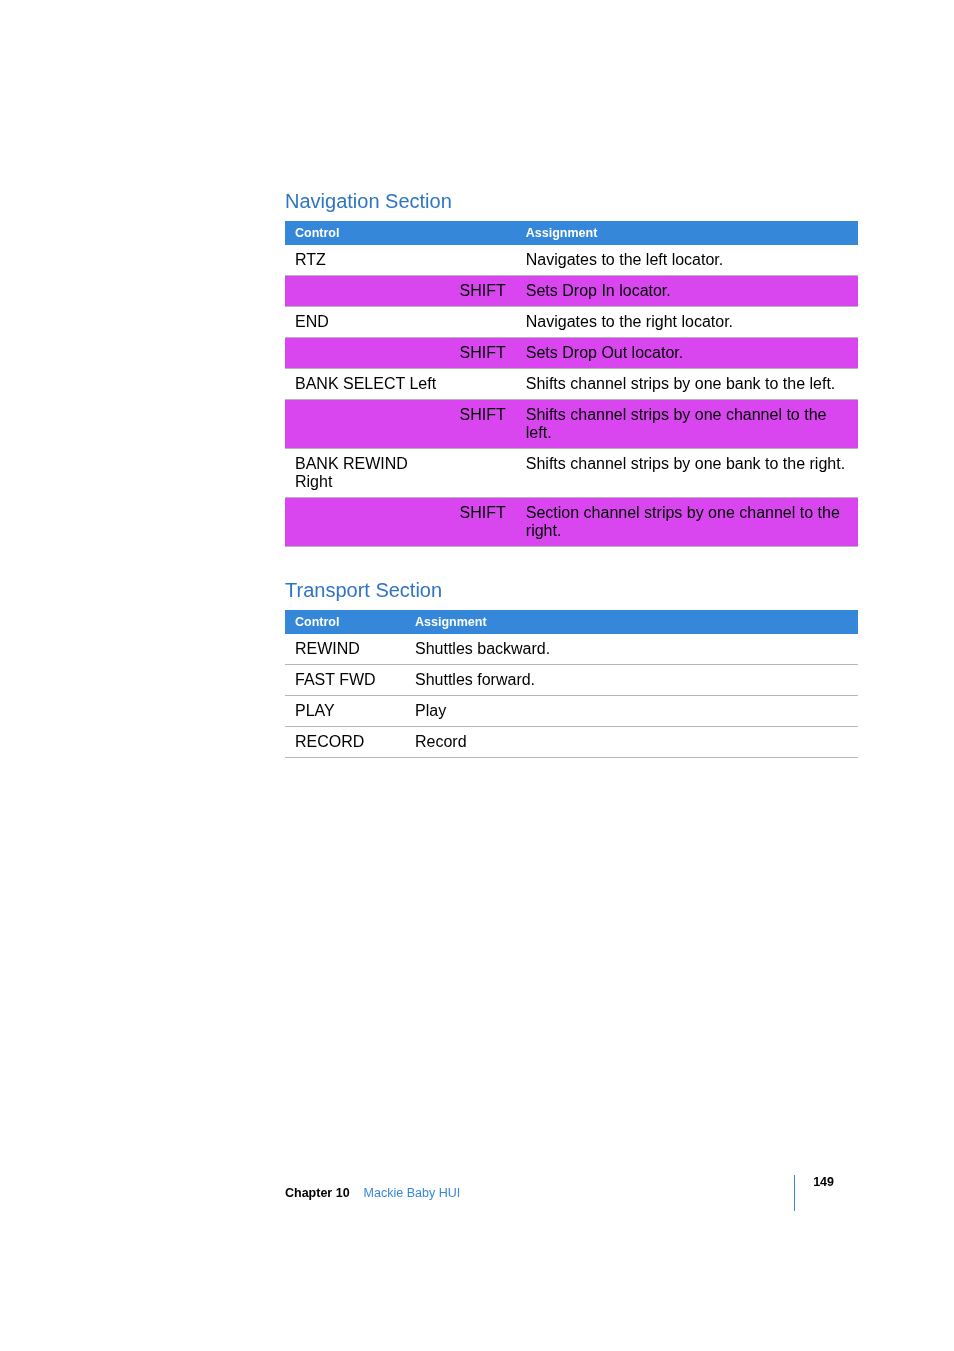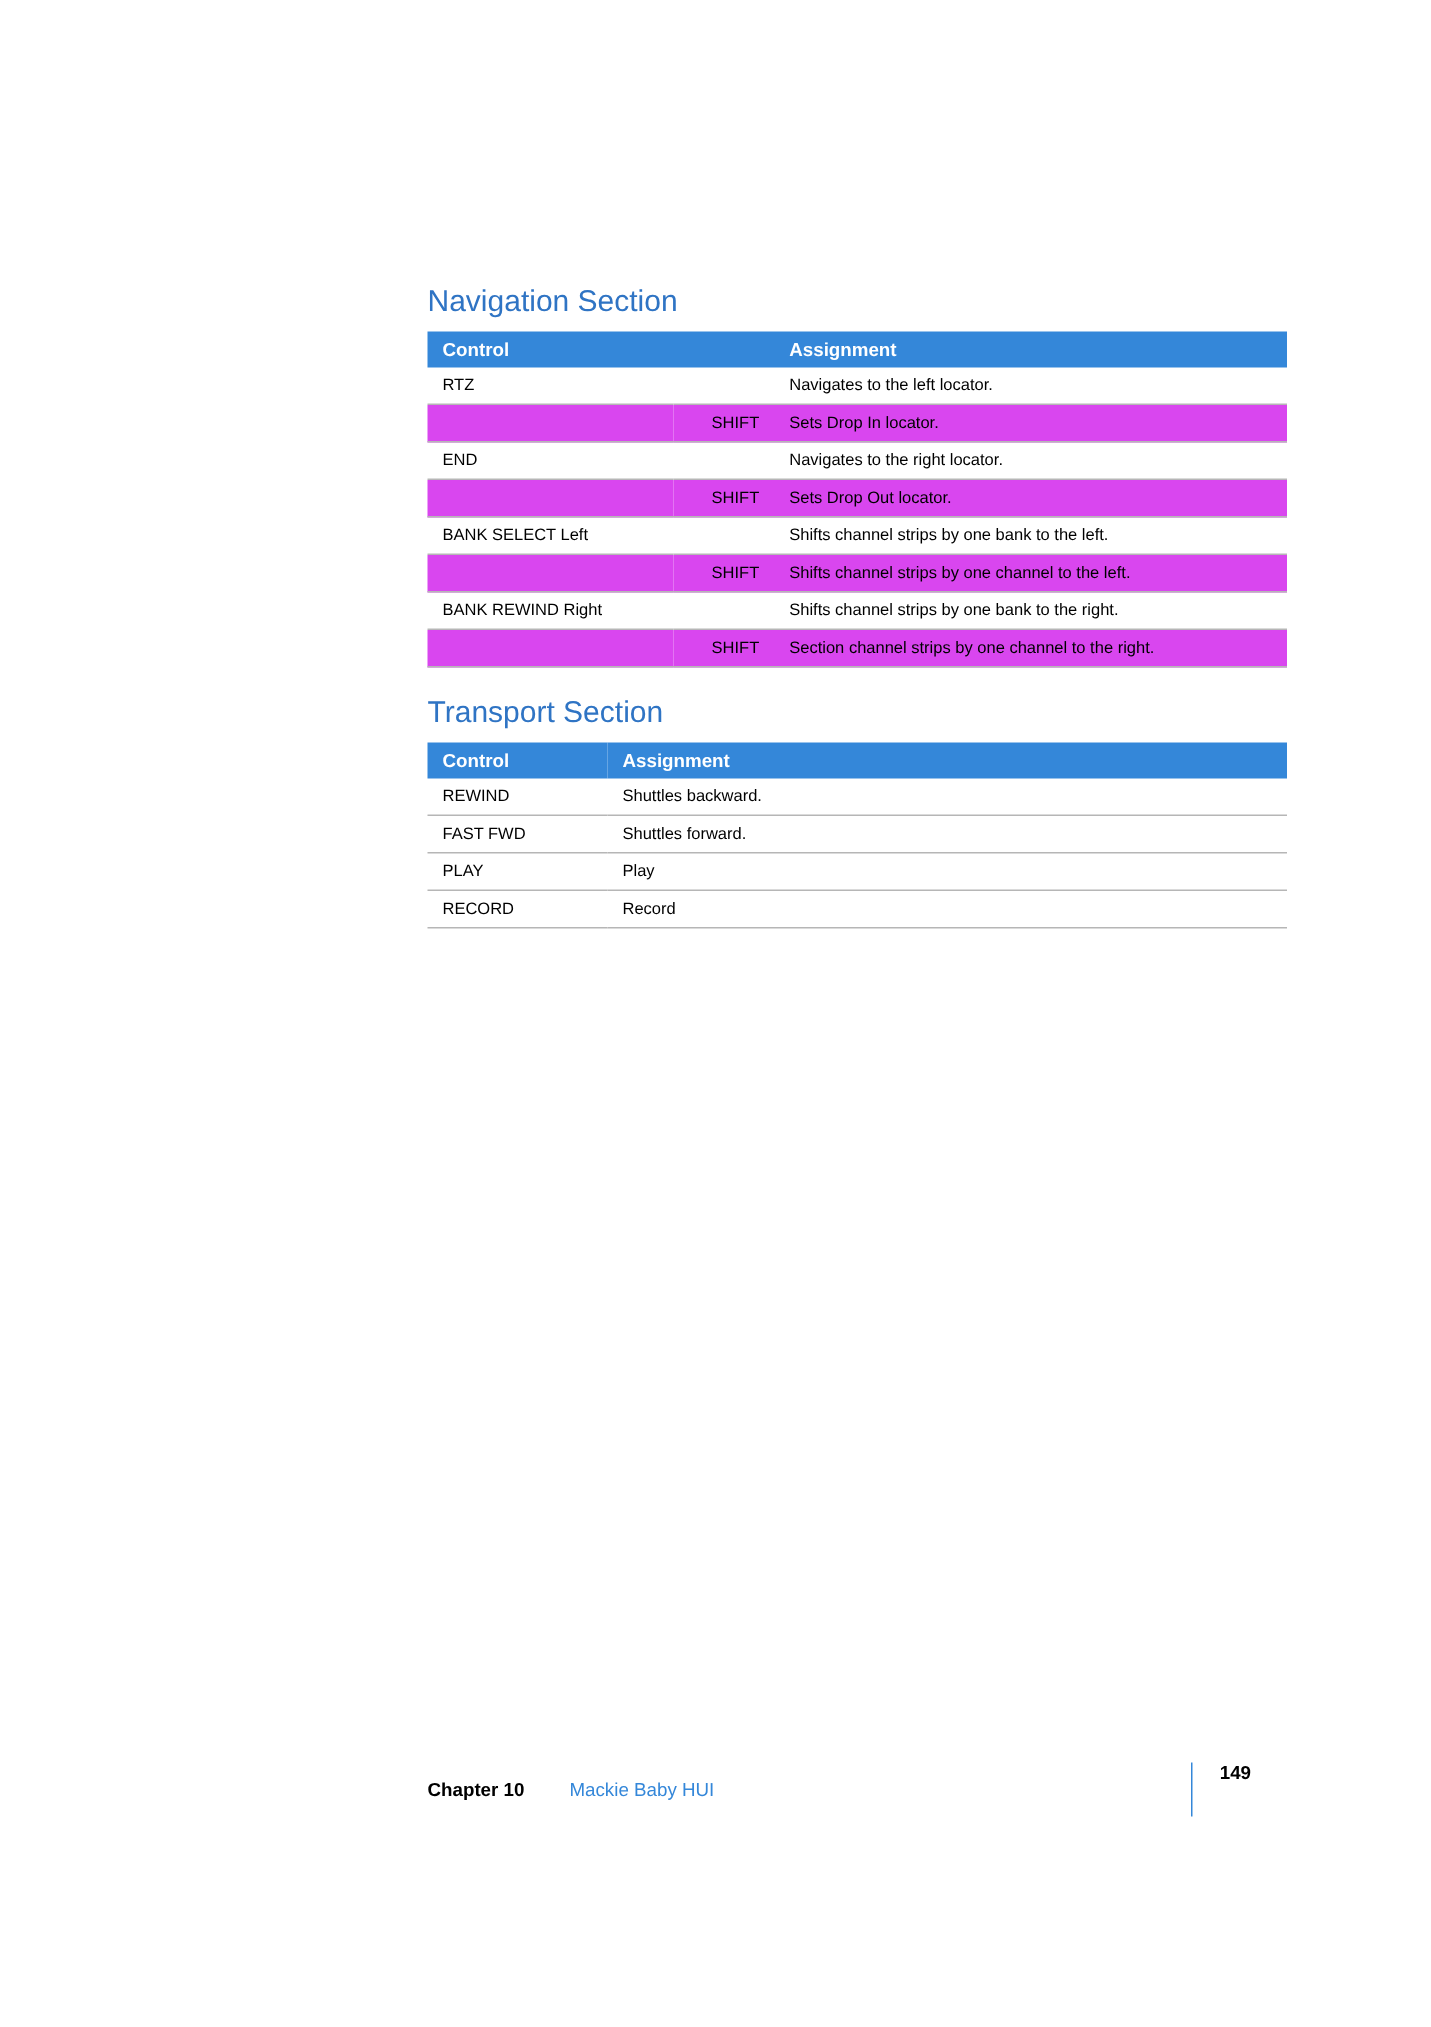--- a/index.html
+++ b/index.html
@@ -17,34 +17,34 @@
   }
   .section-heading {
     color: #2f74c4;
     font-size: 20px;
     font-weight: 500;
     margin-bottom: 8px;
   }
   table {
     width: 100%;
     border-collapse: collapse;
-    margin-bottom: 19px;
+    margin-bottom: 32px;
   }
   thead th {
     background: #3487d9;
     color: #ffffff;
     font-weight: 600;
     text-align: left;
     padding: 5px 10px 5px 10px;
     font-size: 12.5px;
   }
   thead th.ctrl { width: 155px; }
   tbody td {
     padding: 6px 10px 6px 10px;
-    font-size: 11px;
+    font-size: 16px;
     vertical-align: top;
   }
   tbody tr {
     border-bottom: 1px solid #b6b6b6;
   }
   tbody tr.alt {
     background: #d946ef;
   }
   td.mod {
     text-align: right;
@@ -57,21 +57,21 @@
     left: 285px;
     right: 120px;
     display: flex;
     justify-content: space-between;
     align-items: center;
     font-size: 12.5px;
   }
   .footer-left {
     display: flex;
     align-items: flex-end;
-    gap: 30px;
+    gap: 14px;
   }
   .footer-chapter { font-weight: 700; color: #000; }
   .footer-title { color: #3487d9; }
   .footer-divider {
     border-left: 1px solid #3487d9;
     height: 36px;
     margin-right: 18px;
   }
   .footer-right { display: flex; align-items: flex-start; }
   .footer-page { font-weight: 700; color: #000; }

